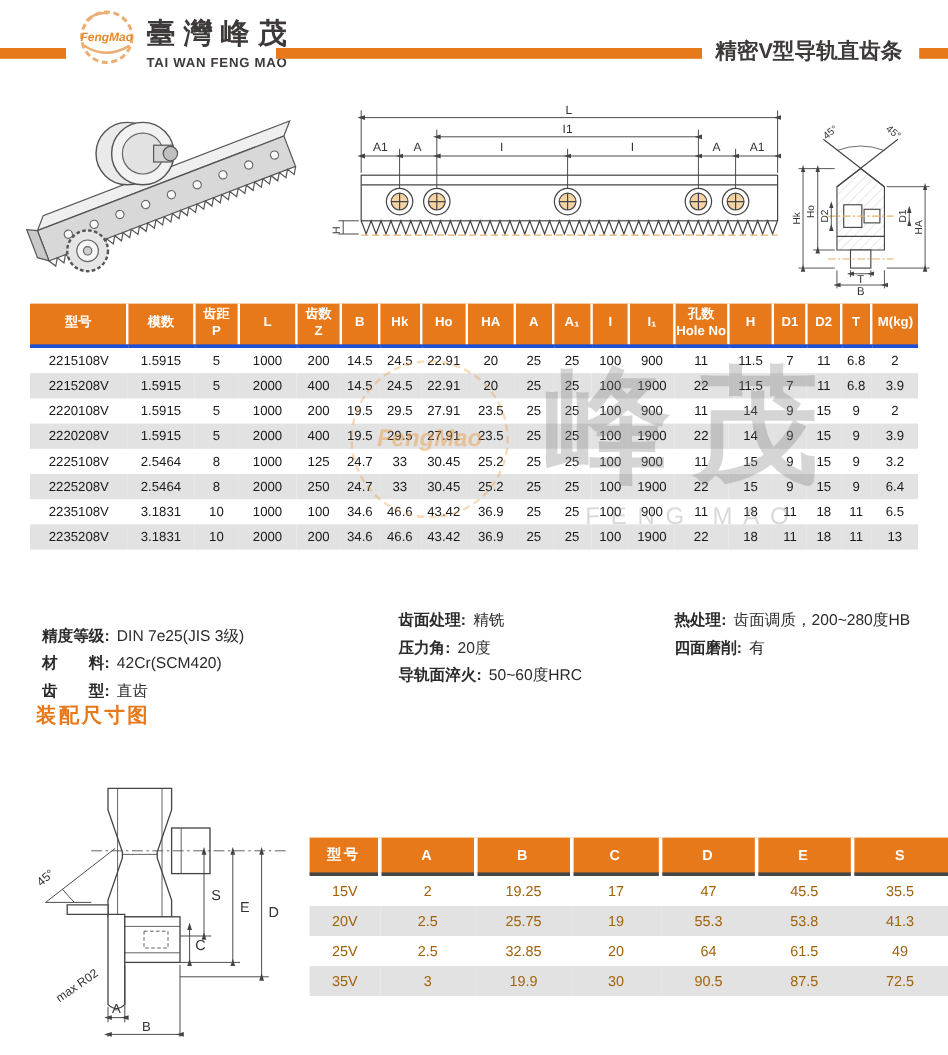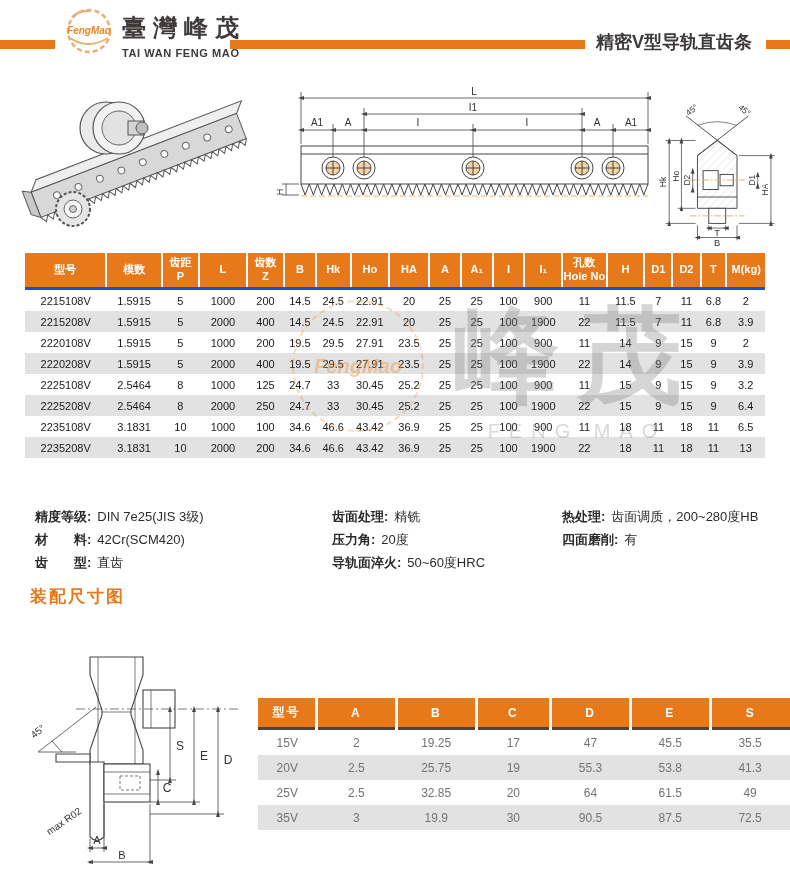--- a/index.html
+++ b/index.html
@@ -19,21 +19,21 @@
   .main-table th{background:#E8791A;color:#fff;font-weight:bold;font-size:11px;line-height:1.25;
     white-space:pre-line;padding:3px 0;height:28px;border-left:2px solid #fff;vertical-align:middle;}
   .main-table th:first-child{border-left:none;}
   .main-table td{text-align:center;height:21px;padding:0;color:#1a1a1a;}
   .main-table tbody tr:first-child td{border-top:3px solid #1d4ed8;text-align:center;}
   .main-table tbody tr:nth-child(even){background:#E2E2E2;}
   .bottom-table{position:absolute;left:258px;top:698px;width:532px;font-size:12px;}
   .bottom-table th{background:#E8791A;color:#fff;font-weight:bold;font-size:12px;padding:6px 0;
     border-left:3px solid #fff;letter-spacing:2px;}
   .bottom-table th:first-child{border-left:none;}
-  .bottom-table td{text-align:center;height:23px;color:#737373;}
+  .bottom-table td{text-align:center;height:23px;color:#a16207;}
   .bottom-table tbody tr:first-child td{border-top:3px solid #474747;}
   .bottom-table tbody tr:nth-child(even){background:#E2E2E2;}
   
   .spec-col{position:absolute;top:505px;font-size:13px;line-height:23px;color:#2b2b2b;}
   .spec-row{white-space:nowrap;}
   .spec-label{font-weight:bold;margin-right:6px;}
   .assembly-title{position:absolute;left:30px;top:585px;font-size:17px;font-weight:bold;color:#E8791A;letter-spacing:2px;}
   
   .wm-ring{position:absolute;border:2px dashed rgba(234,152,62,.35);border-radius:50%;
     display:flex;align-items:center;justify-content:center;pointer-events:none;}
@@ -446,21 +446,21 @@
     </table>
 
   <div class="wm-ring" style="left:292px;top:300px;width:128px;height:128px;">
     <span style="font-size:20px;">FengMao</span>
   </div>
   <div class="wm-cn">
     <div class="cn">峰茂</div>
     <div class="en">FENG MAO</div>
   </div>
 
-  <div class="spec-col" style="left:35px;width:275px;">
+  <div class="spec-col" style="left:35px;width:275px;margin-top:13px;">
       <div class="spec-row"><span class="spec-label">精度等级:</span><span class="spec-value">DIN 7e25(JIS 3级)</span></div>
       <div class="spec-row"><span class="spec-label">材　　料:</span><span class="spec-value">42Cr(SCM420)</span></div>
       <div class="spec-row"><span class="spec-label">齿　　型:</span><span class="spec-value">直齿</span></div>
     </div>
   <div class="spec-col" style="left:332px;width:250px;">
       <div class="spec-row"><span class="spec-label">齿面处理:</span><span class="spec-value">精铣</span></div>
       <div class="spec-row"><span class="spec-label">压力角:</span><span class="spec-value">20度</span></div>
       <div class="spec-row"><span class="spec-label">导轨面淬火:</span><span class="spec-value">50~60度HRC</span></div>
     </div>
   <div class="spec-col" style="left:562px;width:228px;">

